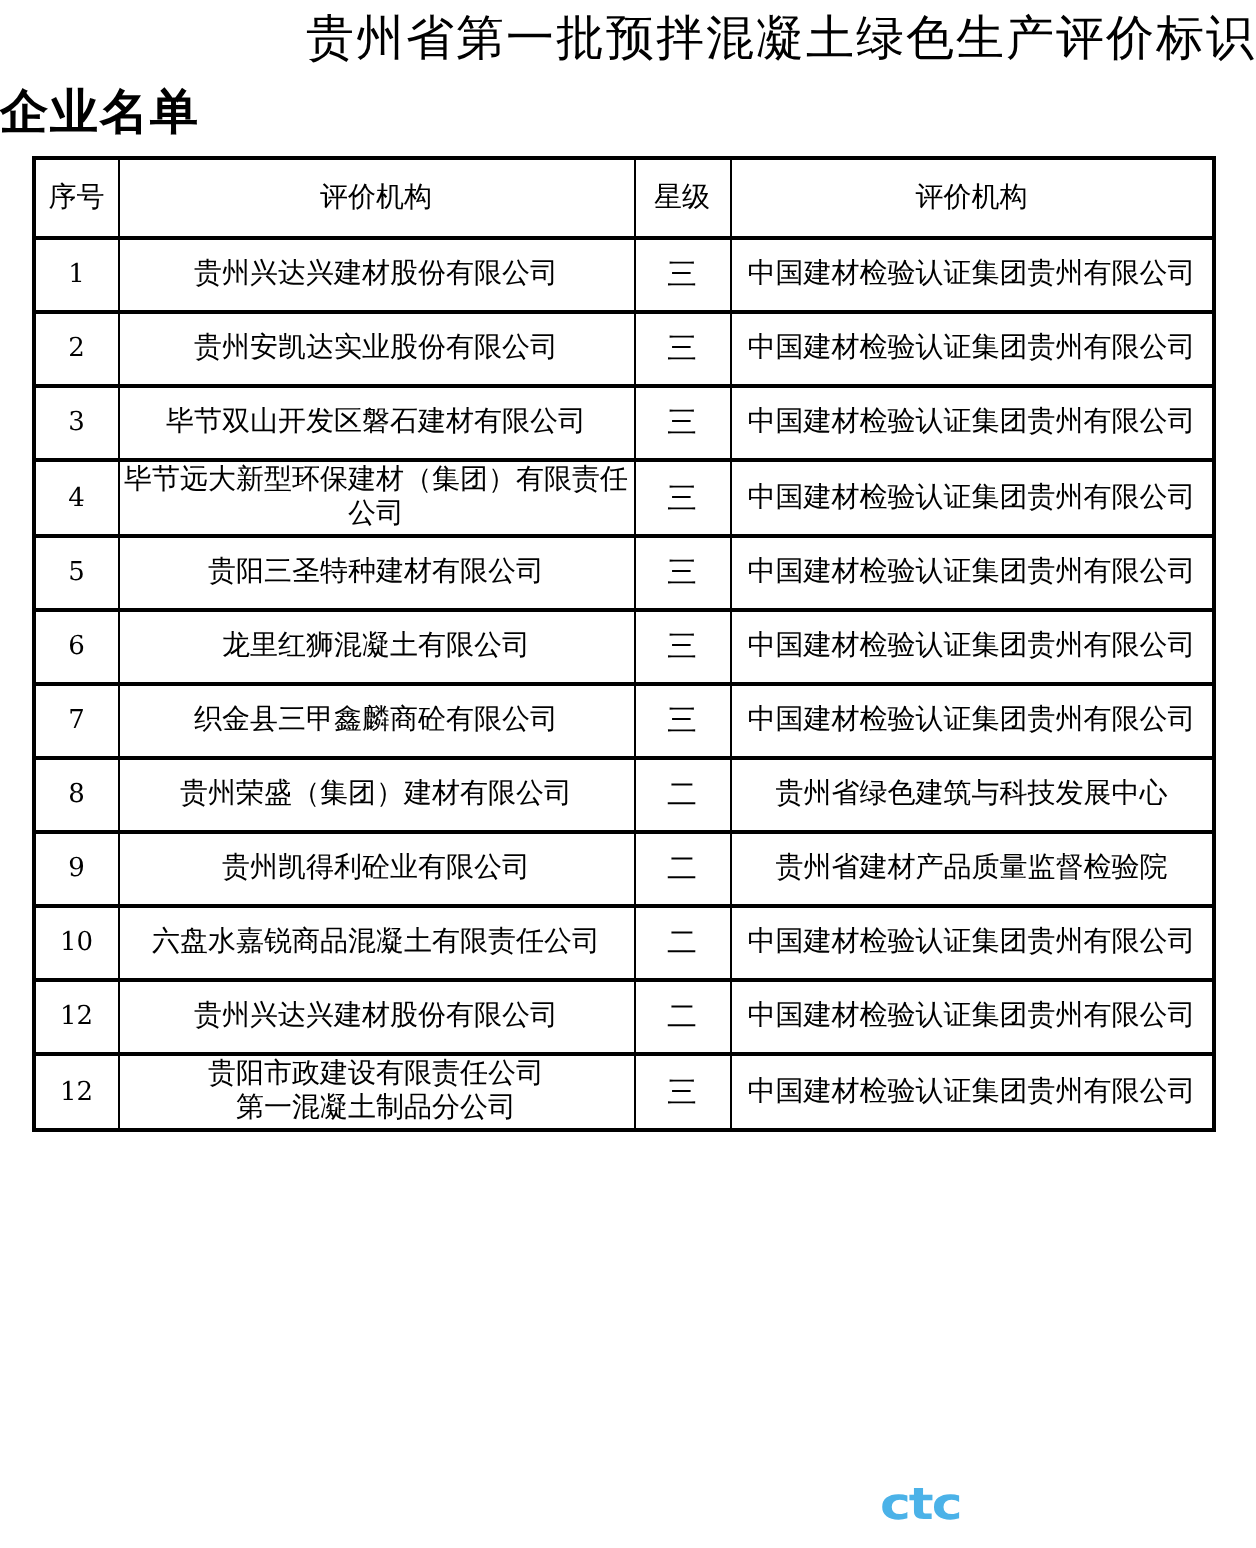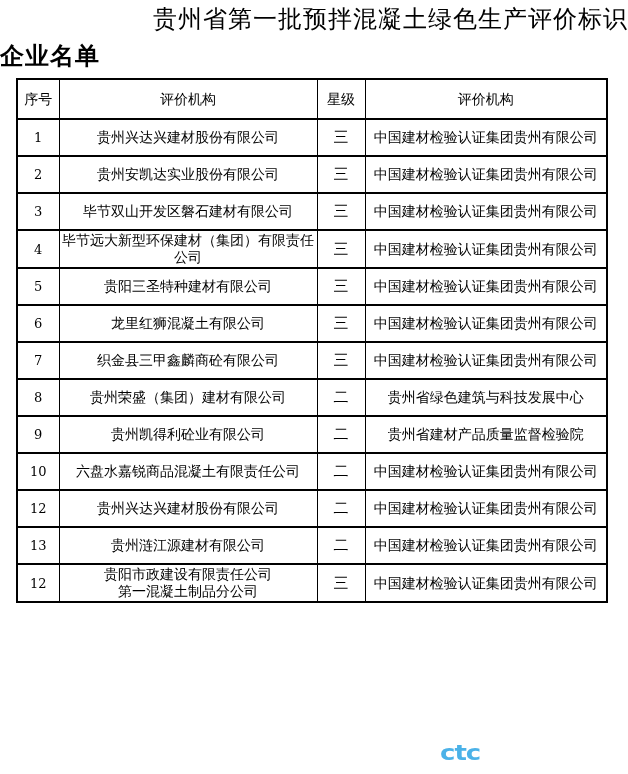--- a/index.html
+++ b/index.html
@@ -153,26 +153,20 @@
   </tr>
 
 
   <tr>
     <td class="c-no">12</td>
     <td class="c-name">贵州兴达兴建材股份有限公司</td>
     <td class="c-star">二</td>
     <td class="c-agency">中国建材检验认证集团贵州有限公司</td>
   </tr>
 
-  <tr>
-    <td class="c-no">13</td>
-    <td class="c-name">贵州涟江源建材有限公司</td>
-    <td class="c-star">二</td>
-    <td class="c-agency">中国建材检验认证集团贵州有限公司</td>
-  </tr>
 
 
 
   <tr>
     <td class="c-no">12</td>
     <td class="c-name">贵阳市政建设有限责任公司
 第一混凝土制品分公司</td>
     <td class="c-star">三</td>
     <td class="c-agency">中国建材检验认证集团贵州有限公司</td>
   </tr>

